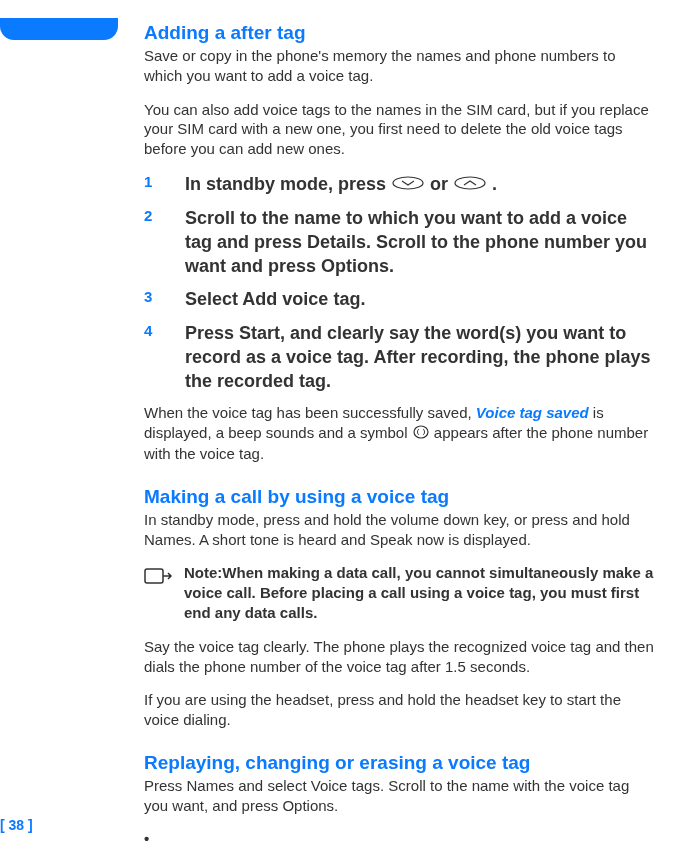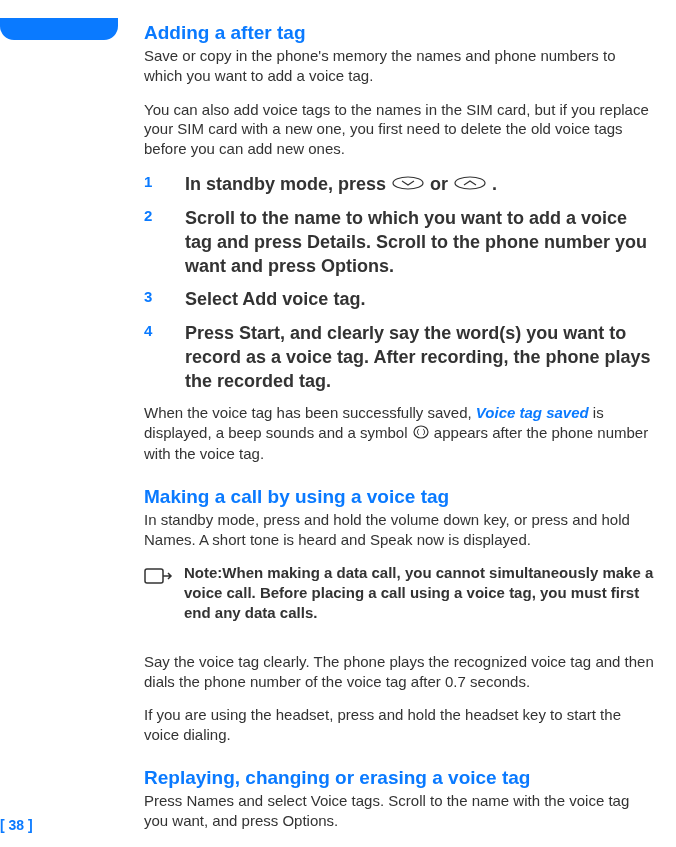--- a/index.html
+++ b/index.html
@@ -58,21 +58,21 @@
     margin-left: 19px;
   }
   .italic-blue {
     color: #0a7aff;
     font-style: italic;
     font-weight: bold;
   }
   .note-row {
     display: flex;
     gap: 6px;
-    margin-bottom: 29px;
+    margin-bottom: 14px;
     margin-top: 6px;
   }
   .note-icon {
     width: 34px;
     flex-shrink: 0;
     padding-top: 2px;
   }
   .note-text {
     font-size: 15px;
     line-height: 1.32;
@@ -177,21 +177,21 @@
       <svg width="30" height="22" viewBox="0 0 30 22">
           <rect x="1" y="4" width="18" height="14" rx="2" fill="none" stroke="#333" stroke-width="1.5"></rect>
           <path d="M19 11 L27 11 M24 8 L27 11 L24 14" fill="none" stroke="#333" stroke-width="1.5"></path>
         </svg>
     </div>
     <div class="note-text">
       <span class="note-label">Note:</span><span>When making a data call, you cannot simultaneously make a voice call. Before placing a call using a voice tag, you must first end any data calls.</span>
     </div>
   </div>
 
-  <p class="body">Say the voice tag clearly. The phone plays the recognized voice tag and then dials the phone number of the voice tag after 0.7 seconds.</p>
+  <p class="body">Say the voice tag clearly. The phone plays the recognized voice tag and then dials the phone number of the voice tag after 1.5 seconds.</p>
   <p class="body">If you are using the headset, press and hold the headset key to start the voice dialing.</p>
 
   <div class="h-section mt">Replaying, changing or erasing a voice tag</div>
   <p class="body">Press Names and select Voice tags. Scroll to the name with the voice tag you want, and press Options.</p>
 
   <div class="bullet">
     <div class="bullet-dot">•</div>
   </div>
 
 </div>

